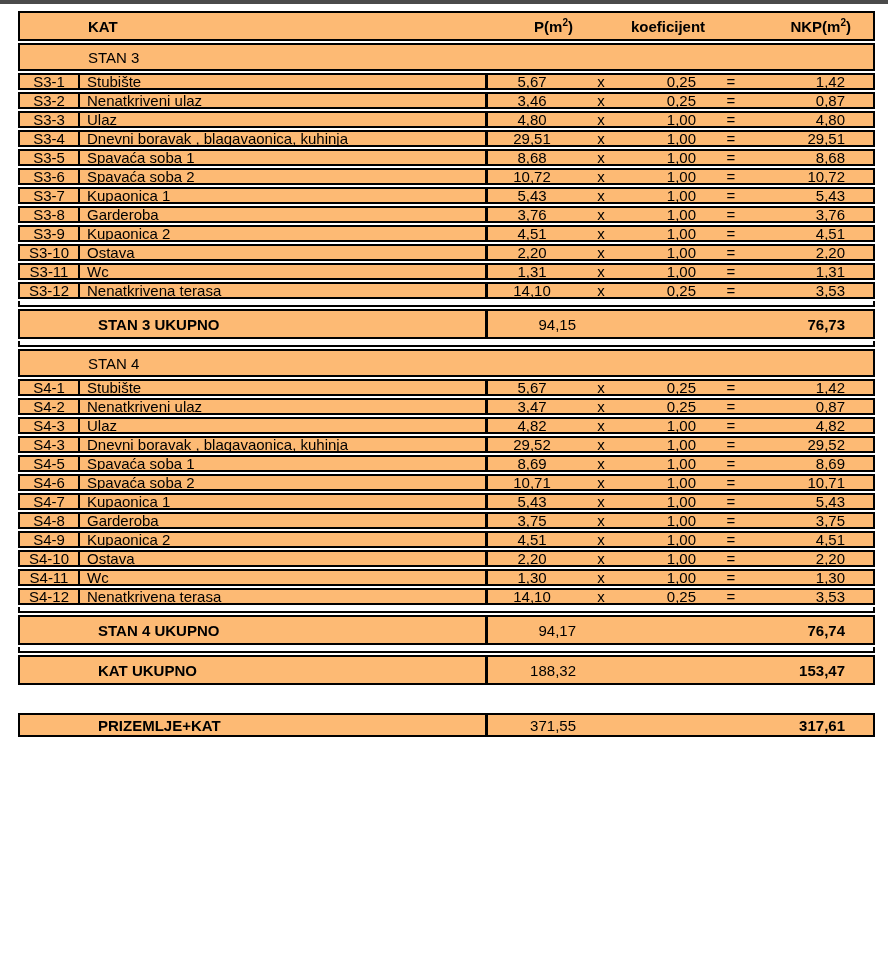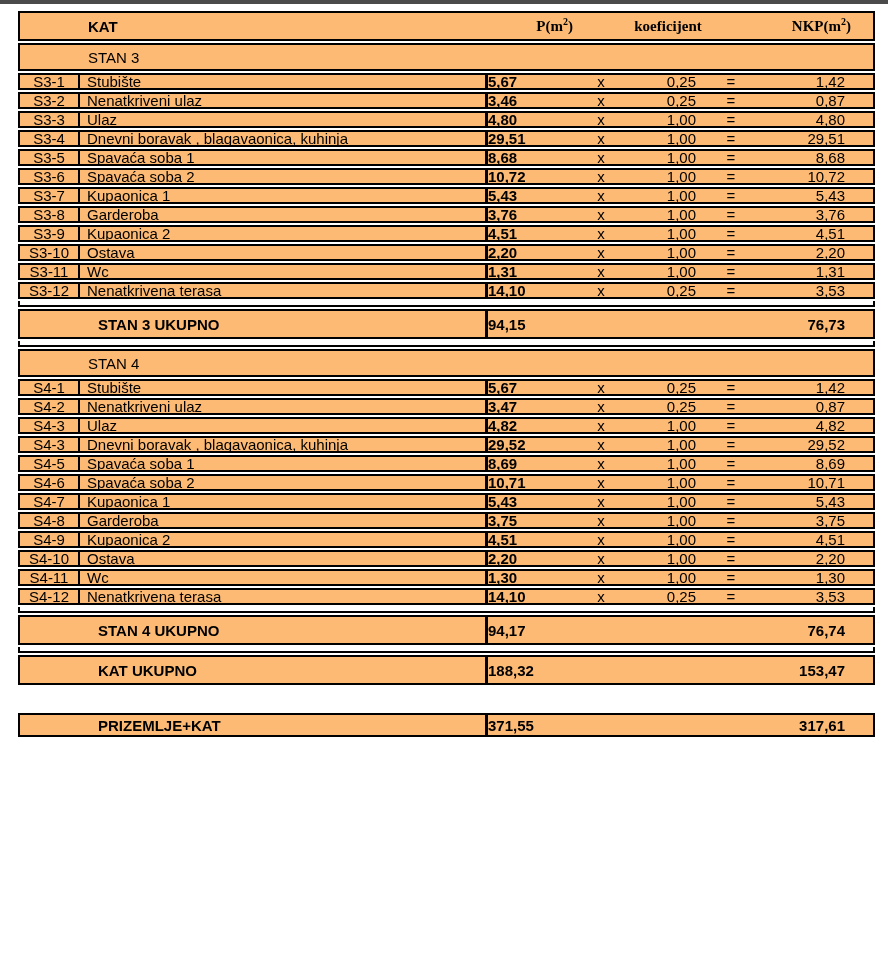--- a/index.html
+++ b/index.html
@@ -28,21 +28,21 @@
     border: 2px solid #000;
     margin-bottom: 2px;
     display: flex;
     align-items: stretch;
     font-size: 15px;
     background: #fdba74;
   }
   
   .header-row { height: 30px; font-weight: 700; }
   .header-label { flex: 1; padding-left: 68px; display: flex; align-items: center; }
-  .header-nums { width: 388px; display: flex; align-items: center; font-family: Liberation Serif, serif; }
+  .header-nums { width: 388px; display: flex; align-items: center; }
   .hp   { width: 88px;  text-align: right; }
   .hk   { width: 190px; text-align: center; }
   .hnkp { flex: 1; text-align: right; padding-right: 22px; }
   sup { font-size: 10px; line-height: 0; }
   
   .title-row { height: 28px; font-weight: 400; }
   .title-label { flex: 1; padding-left: 68px; display: flex; align-items: center; }
   
   .data-row { height: 17px; }
   .cell-code {
@@ -54,36 +54,36 @@
     border-left: 2px solid #000;
     display: flex; align-items: center;
     padding-left: 7px;
     white-space: nowrap; overflow: hidden;
   }
   .cell-nums {
     width: 385px;
     border-left: 3px solid #000;
     display: flex; align-items: center;
   }
-  .v-p    { width: 88px; text-align: left; font-weight: bold; }
+  .v-p    { width: 88px; text-align: center; }
   .v-sym  { width: 50px; text-align: center; }
   .v-koef { width: 70px; text-align: right; }
   .v-eq   { width: 70px; text-align: center; }
   .v-nkp  { flex: 1; text-align: right; padding-right: 28px; }
   
   .total-row { height: 30px; padding-left: 10px; }
   .total-label {
     flex: 1; padding-left: 68px; font-weight: 700;
     display: flex; align-items: center;
   }
   .total-nums {
     width: 385px; border-left: 3px solid #000;
     display: flex; align-items: center;
   }
-  .t-p   { width: 88px; font-weight: 700; }
+  .t-p   { width: 88px; text-align: right; font-weight: 400; }
   .t-sp  { width: 190px; }
   .t-nkp { flex: 1; text-align: right; padding-right: 28px; font-weight: 700; }
   .grand-row { height: 24px; }
   
   .gap-row {
     box-sizing: border-box;
     width: 857px;
     height: 6px;
     border-left: 2px solid #000;
     border-right: 2px solid #000;

